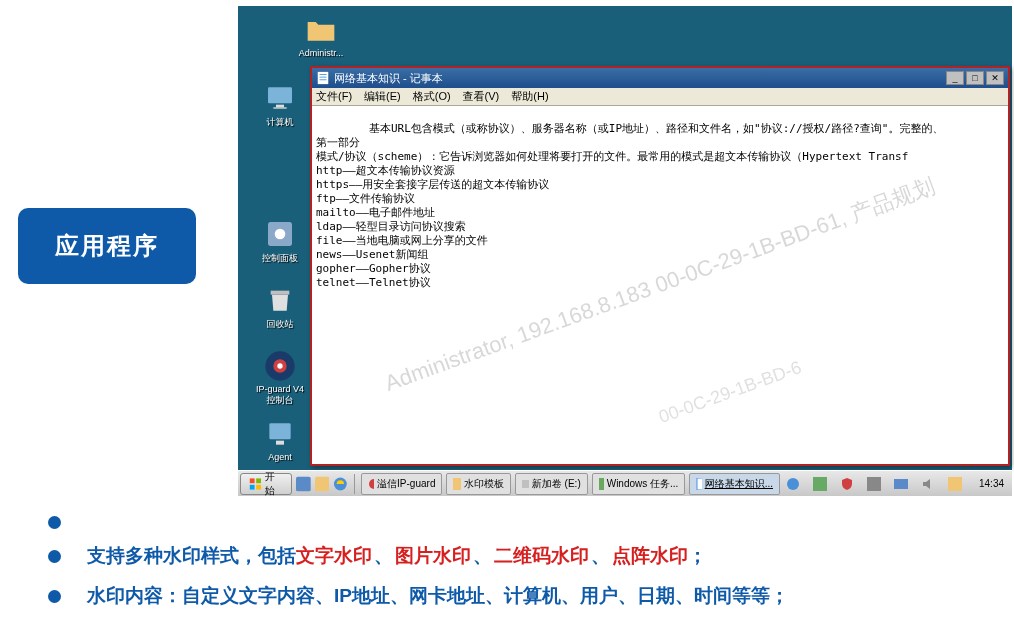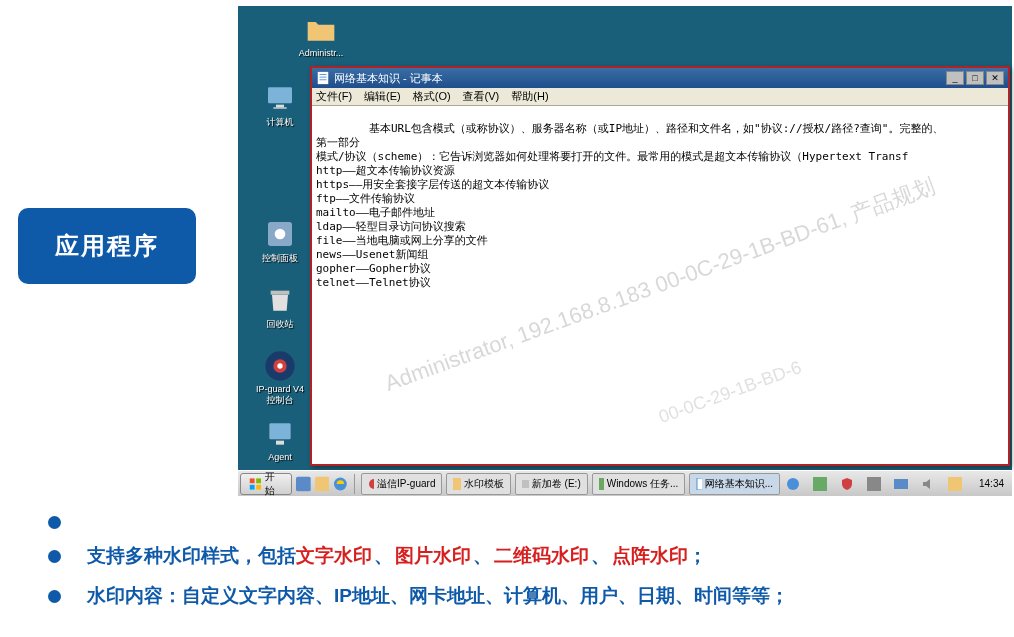--- a/index.html
+++ b/index.html
@@ -37,21 +37,21 @@
 
 .notepad-content { height: calc(100% - 38px); overflow: auto; padding: 2px 4px; font-family: SimSun, monospace; font-size: 11px; line-height: 14px; white-space: pre; position: relative; }
 .watermark { position: absolute; top: 50%; left: 50%; transform: translate(-50%, -50%) rotate(-20deg); font-size: 22px; color: rgba(100,100,100,0.25); pointer-events: none; white-space: nowrap; font-family: sans-serif; }
 .watermark2 { position: absolute; top: 80%; left: 60%; transform: translate(-50%, -50%) rotate(-20deg); font-size: 18px; color: rgba(100,100,100,0.2); pointer-events: none; white-space: nowrap; font-family: sans-serif; }
 
 .taskbar { position: absolute; bottom: 0; left: 0; right: 0; height: 26px; background: linear-gradient(to bottom, #e8e8e8, #c8c8c8); border-top: 1px solid #fff; display: flex; align-items: center; font-size: 10px; }
 .start-btn { height: 22px; padding: 0 8px; margin: 0 2px; background: linear-gradient(to bottom, #f0f0f0, #d0d0d0); border: 1px solid #888; border-radius: 3px; display: flex; align-items: center; gap: 3px; }
 .start-btn .win-logo { width: 14px; height: 14px; }
 .ql-icon { width: 16px; height: 16px; margin: 0 2px; }
 .task-item { height: 22px; padding: 0 6px; margin: 0 2px; background: #e0e0e0; border: 1px solid #999; border-radius: 2px; display: flex; align-items: center; gap: 3px; max-width: 100px; overflow: hidden; white-space: nowrap; }
-.task-item.active { background: #c8d8e8; }
+.task-item.active { background: #c8d8e8; text-decoration: underline; }
 .tray { margin-left: auto; display: flex; align-items: center; gap: 13px; padding: 0 4px; }
 .tray-icon { width: 14px; height: 14px; }
 .clock { font-size: 10px; padding: 0 4px; }
 
 .badge { position: absolute; left: 18px; top: 208px; width: 178px; height: 76px; background: #0f5aa8; border-radius: 10px; color: #fff; display: flex; flex-direction: column; align-items: center; justify-content: center; font-size: 24px; font-weight: bold; letter-spacing: 2px; }
 
 .bullets { position: absolute; left: 48px; top: 516px; right: 10px; }
 .bullet-row { display: flex; align-items: center; margin-bottom: 14px; font-size: 19px; font-weight: bold; color: #0f5aa8; }
 .bullet-dot { width: 13px; height: 13px; border-radius: 50%; background: #0f5aa8; margin-right: 26px; flex-shrink: 0; }
 .red { color: #d62020; }

